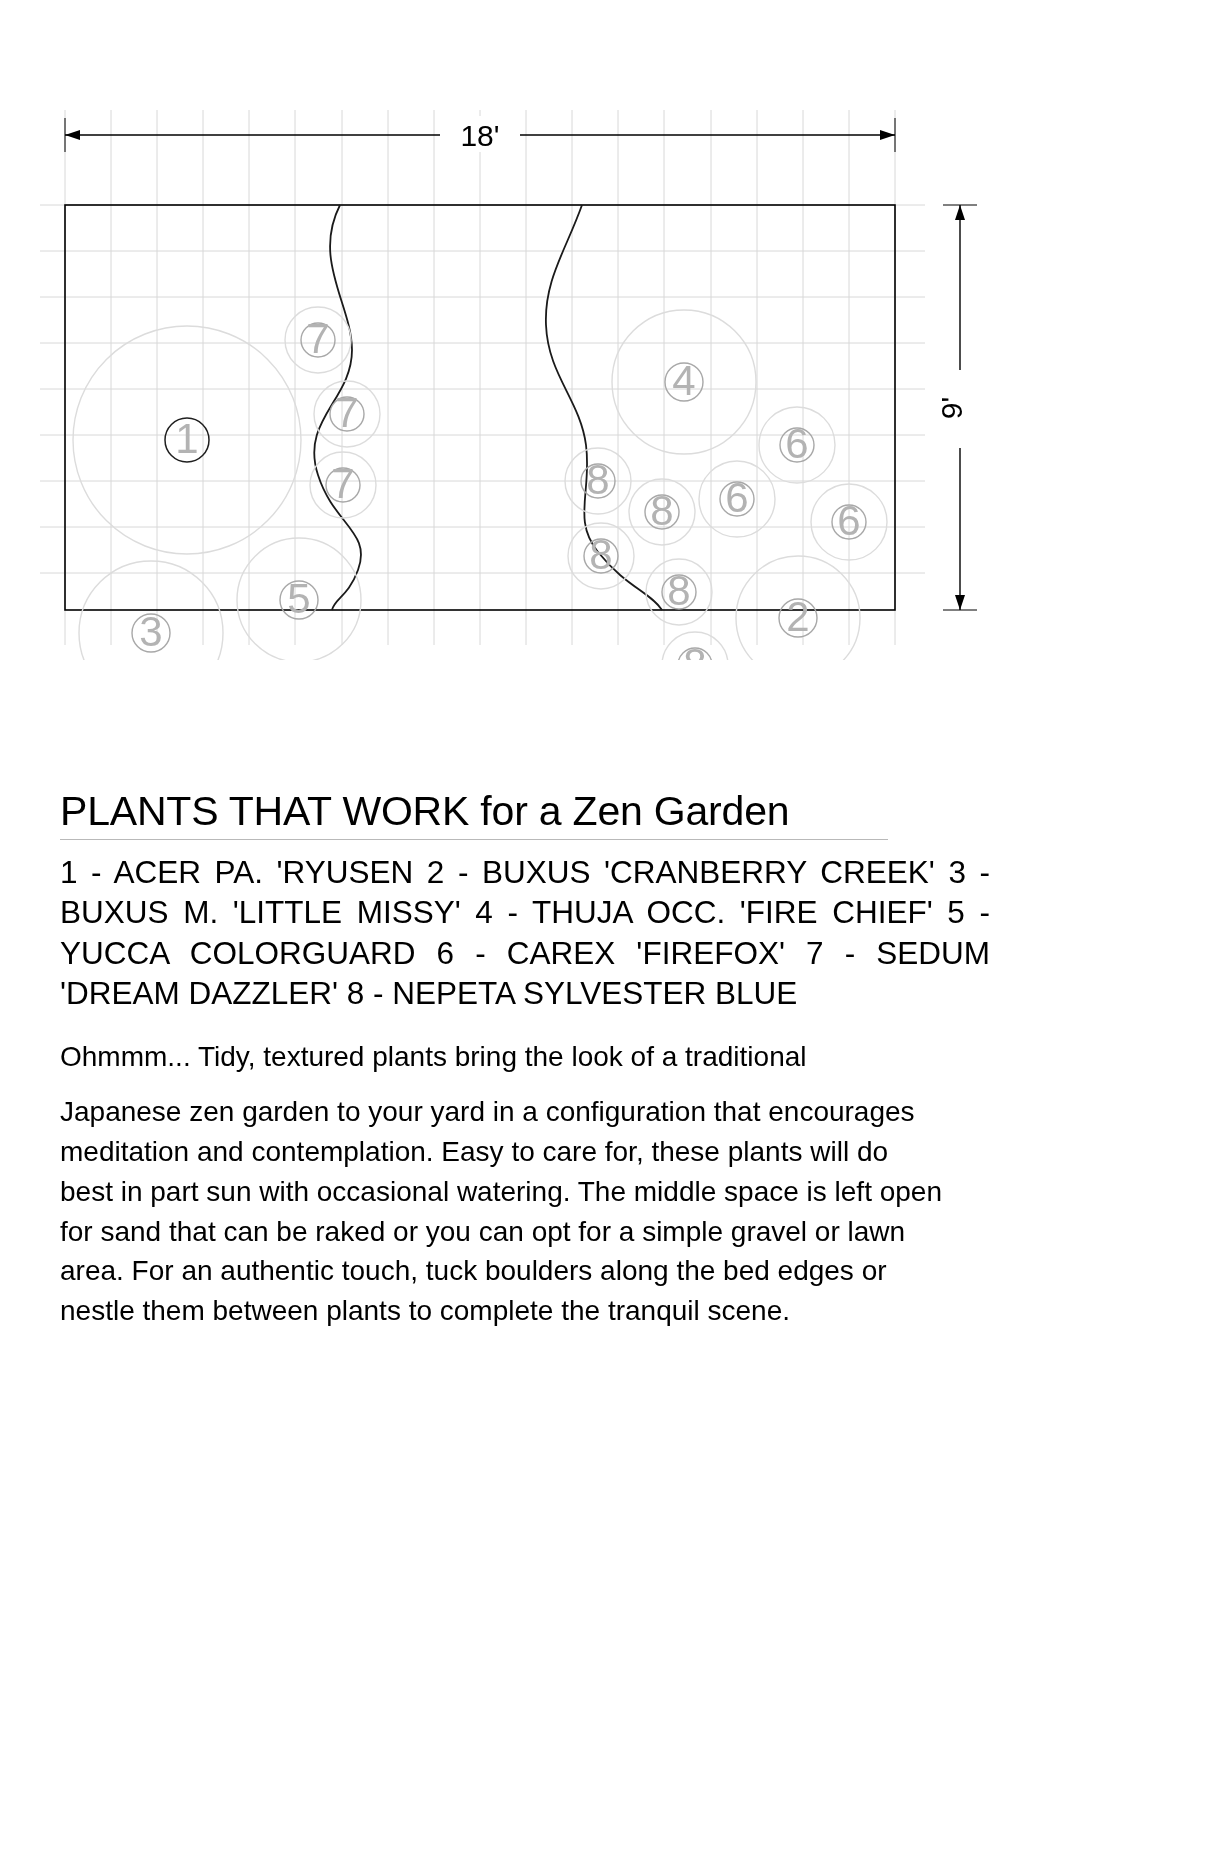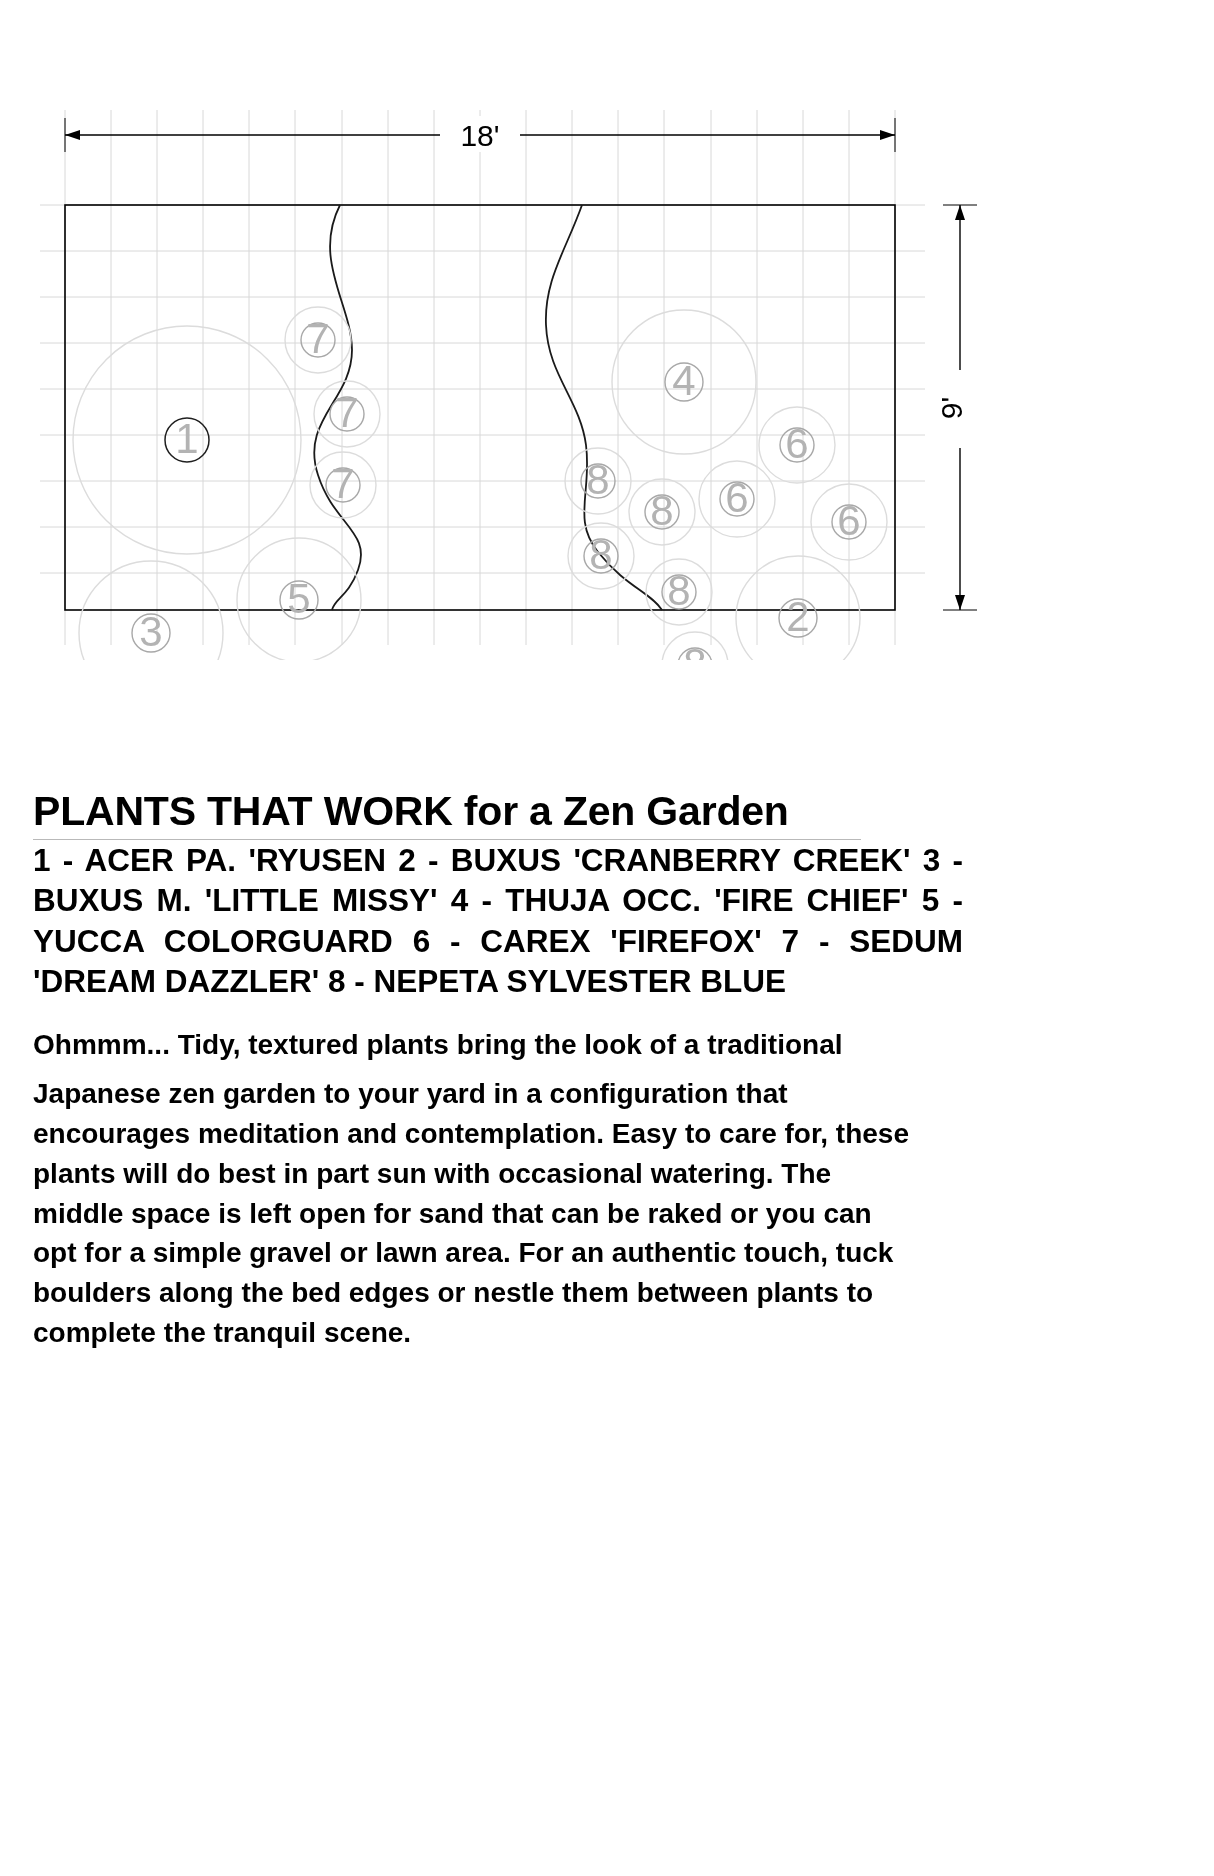--- a/index.html
+++ b/index.html
@@ -31,51 +31,50 @@
     width: 1214px;
     height: 560px;
   }
   .plan-svg {
     display: block;
   }
 
   
   .text-block {
     position: absolute;
-    left: 33px;
+    left: 60px;
     top: 790px;
     width: 1120px;
-    font-weight: bold;
   }
   .title {
     font-size: 41px;
     line-height: 1.05;
     letter-spacing: -0.2px;
     white-space: nowrap;
     padding-bottom: 6px;
     border-bottom: 1px solid #b9b9b9;
     width: 828px;
   }
   .legend {
-    margin-top: 0;
+    margin-top: 12px;
     font-size: 31.5px;
     line-height: 1.28;
     text-align: justify;
     width: 930px;
     letter-spacing: 0px;
   }
   .legend > span { white-space: normal; }
   .body-first {
     margin-top: 26px;
     font-size: 28px;
     line-height: 1.32;
     width: 900px;
   }
   .body-rest {
-    margin-top: 10px;
+    margin-top: 16px;
     font-size: 28px;
     line-height: 1.42;
     width: 885px;
   }
 </style>
 </head>
 <body>
 
 <div class="page">
 

